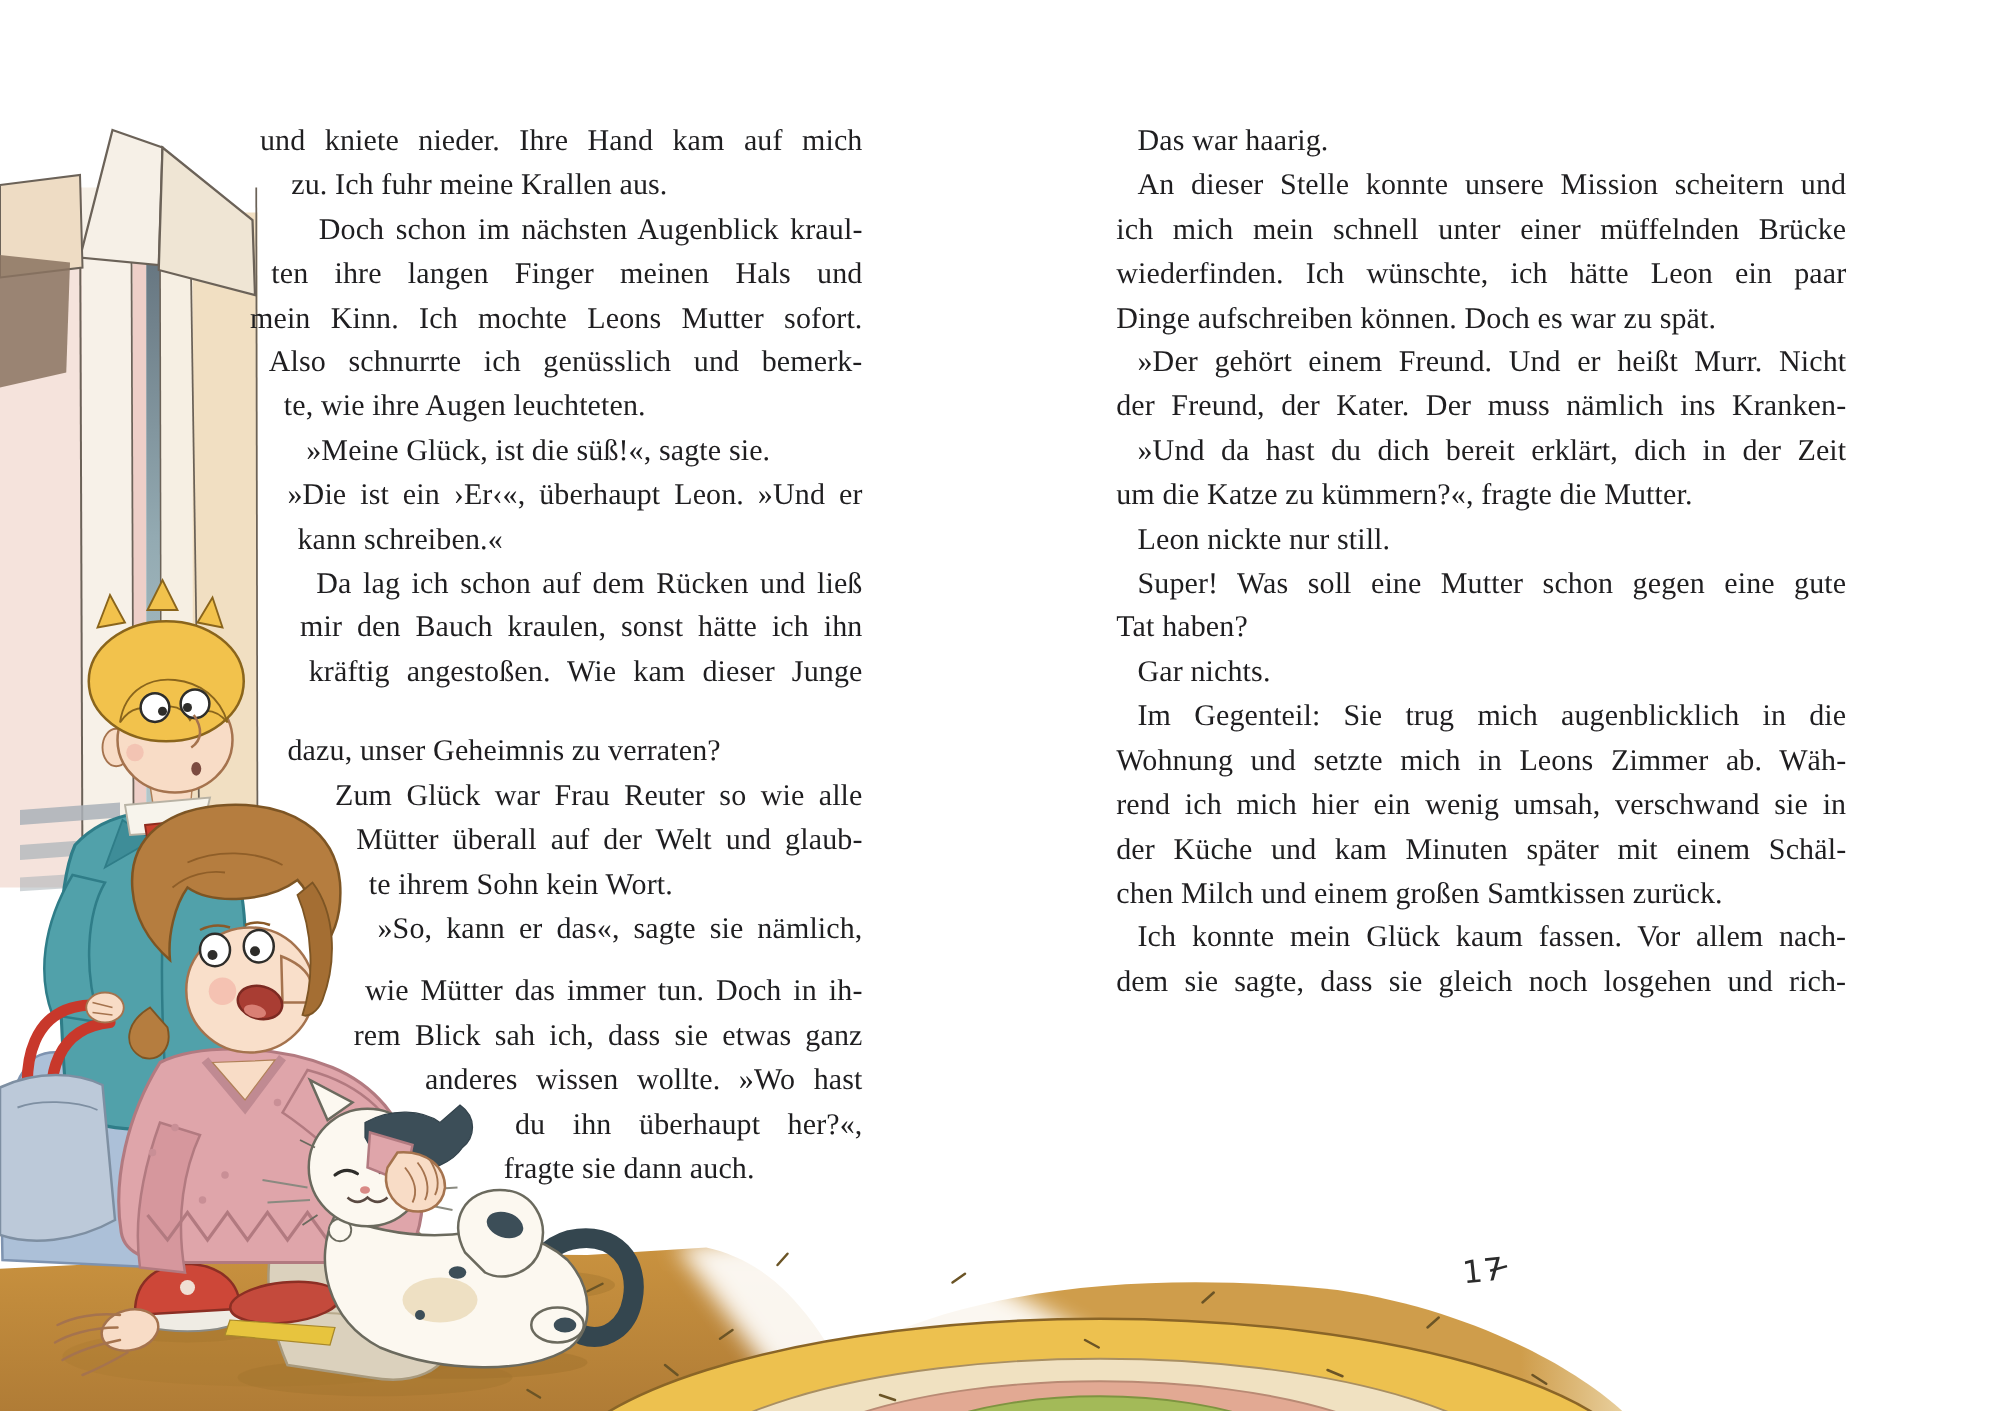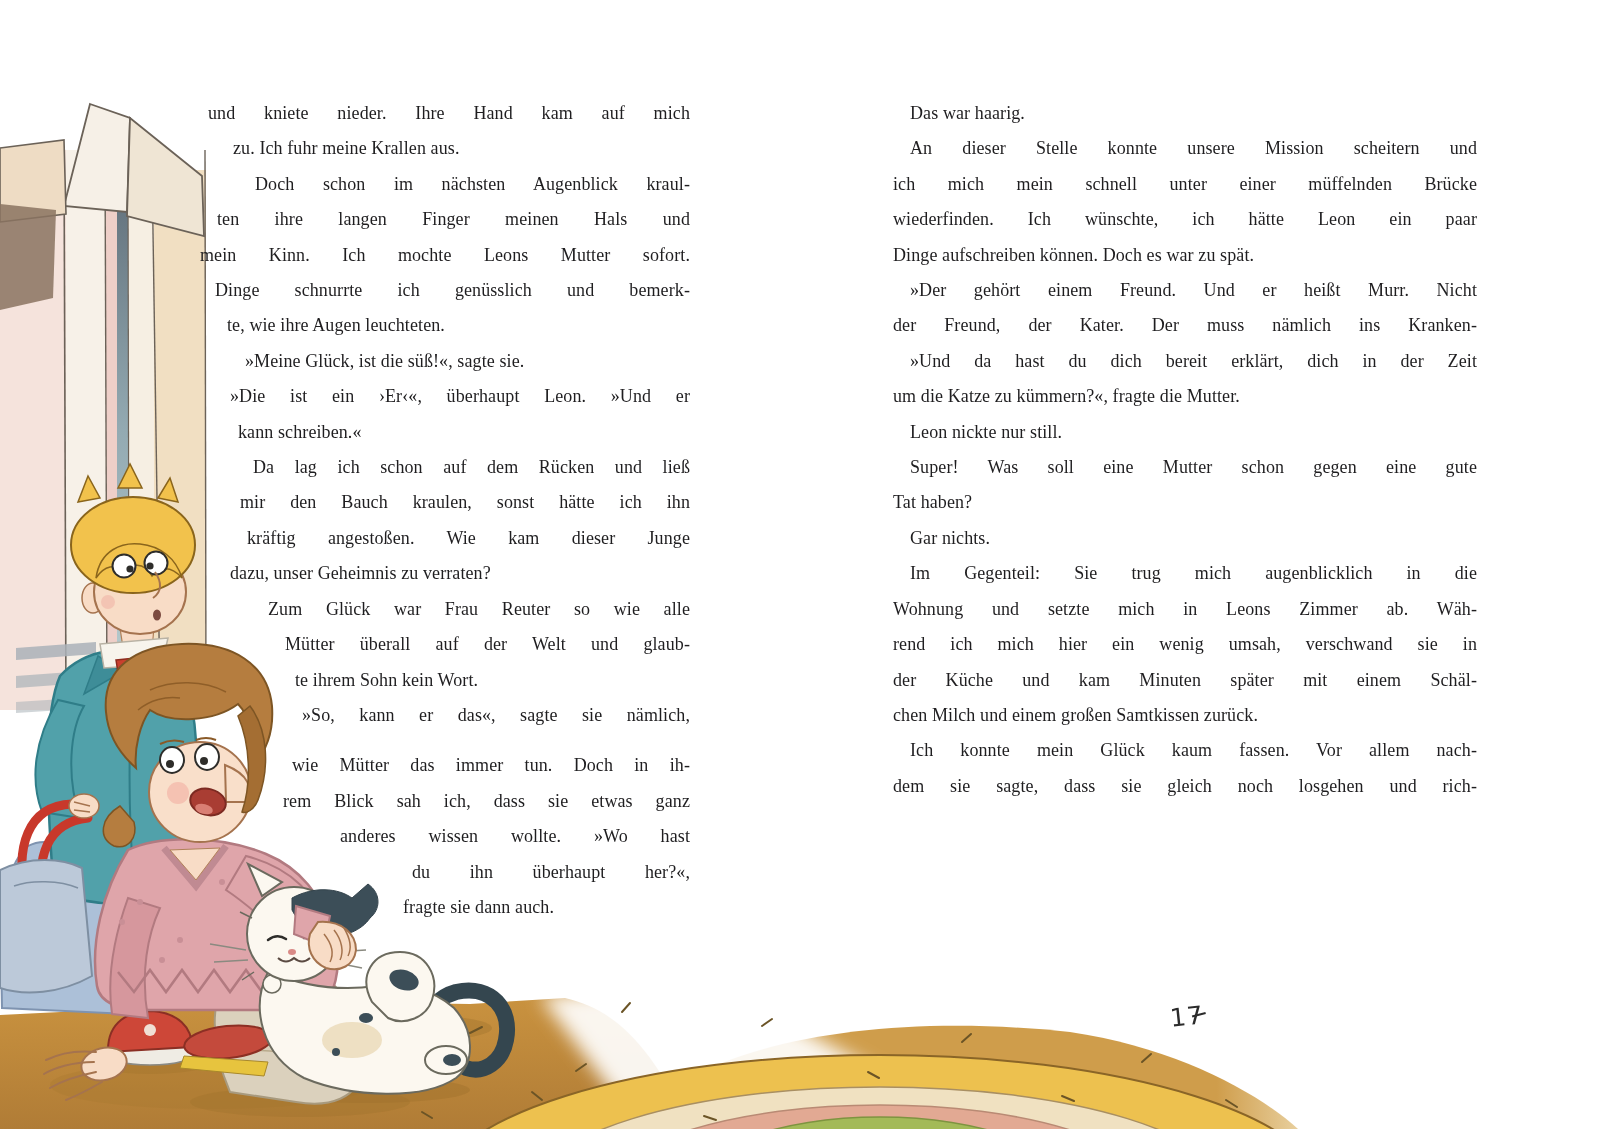--- a/index.html
+++ b/index.html
@@ -4,21 +4,21 @@
 <style>
   html,body{margin:0;padding:0;}
   body{
     width:1600px;height:1129px;position:relative;overflow:hidden;
     background:#ffffff;font-family:"Liberation Serif", serif;
   }
   .textcol{position:absolute;top:96px;color:#1f1e20;}
   #left-col{left:200px;width:490px;}
   #right-col{left:893px;width:584px;}
   .line{
-    font-size:18px;height:35.42px;line-height:35.42px;
+    font-size:24px;height:35.42px;line-height:35.42px;
     overflow:hidden;white-space:normal;letter-spacing:0.1px;
   }
   .line.just{text-align:justify;text-align-last:justify;}
   .pagenum{
     position:absolute;left:1170px;top:1002px;
     font-family:"DejaVu Sans", sans-serif;font-size:25px;color:#2b2b2b;
     transform:rotate(-6deg);letter-spacing:1px;
   }
   .pagenum::after{ 
     content:"";position:absolute;width:14px;height:2.2px;background:#2b2b2b;
@@ -213,29 +213,29 @@
     <path d="M324,934 C332,944 334,954 330,962 M334,930 C342,940 344,952 340,960 M344,928 C350,938 352,948 348,956" stroke="#a5734e" stroke-width="1.5" fill="none"></path>
   </g>
 </svg>
 
 <div class="textcol" id="left-col">
     <div class="line just" style="padding-left: 8px;">und kniete nieder. Ihre Hand kam auf mich</div>
     <div class="line" style="padding-left: 33px;">zu. Ich fuhr meine Krallen aus.</div>
     <div class="line just" style="padding-left: 55px;">Doch schon im nächsten Augenblick kraul-</div>
     <div class="line just" style="padding-left: 17px;">ten ihre langen Finger meinen Hals und</div>
     <div class="line just" style="padding-left: 0px;">mein Kinn. Ich mochte Leons Mutter sofort.</div>
-    <div class="line just" style="padding-left: 15px;">Dinge schnurrte ich genüsslich und bemerk-</div>
+    <div class="line just" style="padding-left: 15px;">Also schnurrte ich genüsslich und bemerk-</div>
     <div class="line" style="padding-left: 27px;">te, wie ihre Augen leuchteten.</div>
     <div class="line" style="padding-left: 45px;">»Meine Glück, ist die süß!«, sagte sie.</div>
     <div class="line just" style="padding-left: 30px;">»Die ist ein ›Er‹«, überhaupt Leon. »Und er</div>
     <div class="line" style="padding-left: 38px;">kann schreiben.«</div>
     <div class="line just" style="padding-left: 53px;">Da lag ich schon auf dem Rücken und ließ</div>
     <div class="line just" style="padding-left: 40px;">mir den Bauch kraulen, sonst hätte ich ihn</div>
     <div class="line just" style="padding-left: 47px;">kräftig angestoßen. Wie kam dieser Junge</div>
-    <div class="line" style="padding-left: 30px;">dazu, unser Geheimnis zu verraten?</div>
+    <div class="line" style="padding-left: 30px; margin-top: 28px;">dazu, unser Geheimnis zu verraten?</div>
     <div class="line just" style="padding-left: 68px;">Zum Glück war Frau Reuter so wie alle</div>
     <div class="line just" style="padding-left: 85px;">Mütter überall auf der Welt und glaub-</div>
     <div class="line" style="padding-left: 95px;">te ihrem Sohn kein Wort.</div>
     <div class="line just" style="padding-left: 102px;">»So, kann er das«, sagte sie nämlich,</div>
     <div class="line just" style="padding-left: 92px; margin-top: 15px;">wie Mütter das immer tun. Doch in ih-</div>
     <div class="line just" style="padding-left: 83px;">rem Blick sah ich, dass sie etwas ganz</div>
     <div class="line just" style="padding-left: 140px;">anderes wissen wollte. »Wo hast</div>
     <div class="line just" style="padding-left: 212px;">du ihn überhaupt her?«,</div>
     <div class="line" style="padding-left: 203px;">fragte sie dann auch.</div>
   </div>

